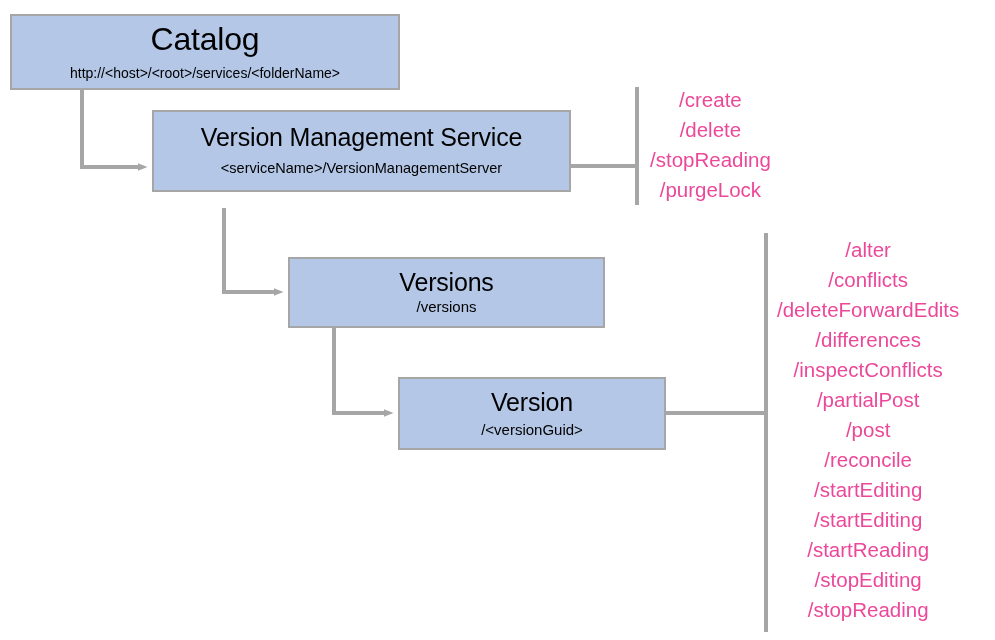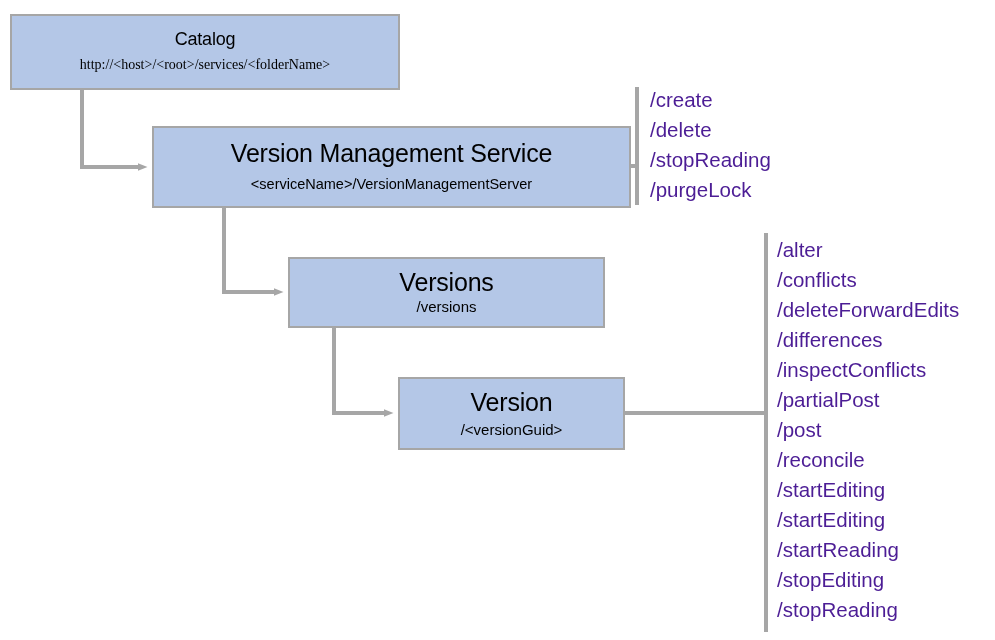--- a/index.html
+++ b/index.html
@@ -46,39 +46,40 @@
     letter-spacing: -0.2px;
   }
   .node-sub {
     font-size: 14.5px;
     line-height: 1.2;
     margin-top: 9px;
     white-space: nowrap;
   }
   
   #node-catalog   { left: 10px;  top: 14px;  width: 390px; height: 76px; }
-  #node-vms       { left: 152px; top: 126px; width: 479px; height: 82px; }
+  #node-vms       { left: 152px; top: 110px; width: 419px; height: 82px; }
   #node-versions  { left: 288px; top: 257px; width: 317px; height: 71px; }
-  #node-version   { left: 398px; top: 377px; width: 227px; height: 73px; }
+  #node-version   { left: 398px; top: 377px; width: 268px; height: 73px; }
 
-  #node-catalog .node-title { font-size: 18px; }
-  #node-catalog .node-sub   { font-size: 14px; margin-top: 8px; font-family: Liberation Serif, serif; }
+  #node-catalog .node-title { font-size: 32px; }
+  #node-catalog .node-sub   { font-size: 14px; margin-top: 8px; }
   #node-vms .node-title     { font-size: 25px; }
   #node-vms .node-sub       { font-size: 14.5px; }
   #node-versions .node-title{ font-size: 25px; }
   #node-versions .node-sub  { font-size: 15px; margin-top: 2px; text-align: right; }
   #node-version .node-title { font-size: 25px; }
   #node-version .node-sub   { font-size: 15px; margin-top: 5px; }
 
   .op-list {
     position: absolute;
-    color: #4c1d95;
+    color: #ec4899;
     font-size: 20.5px;
     line-height: 30px;
     white-space: nowrap;
+    text-align: center;
   }
   #ops-service { left: 650px; top: 85px; }
   #ops-version { left: 777px; top: 235px; }
   .op-item { display: block; }
 </style>
 </head>
 <body>
 
 <div id="diagram-canvas">
 

